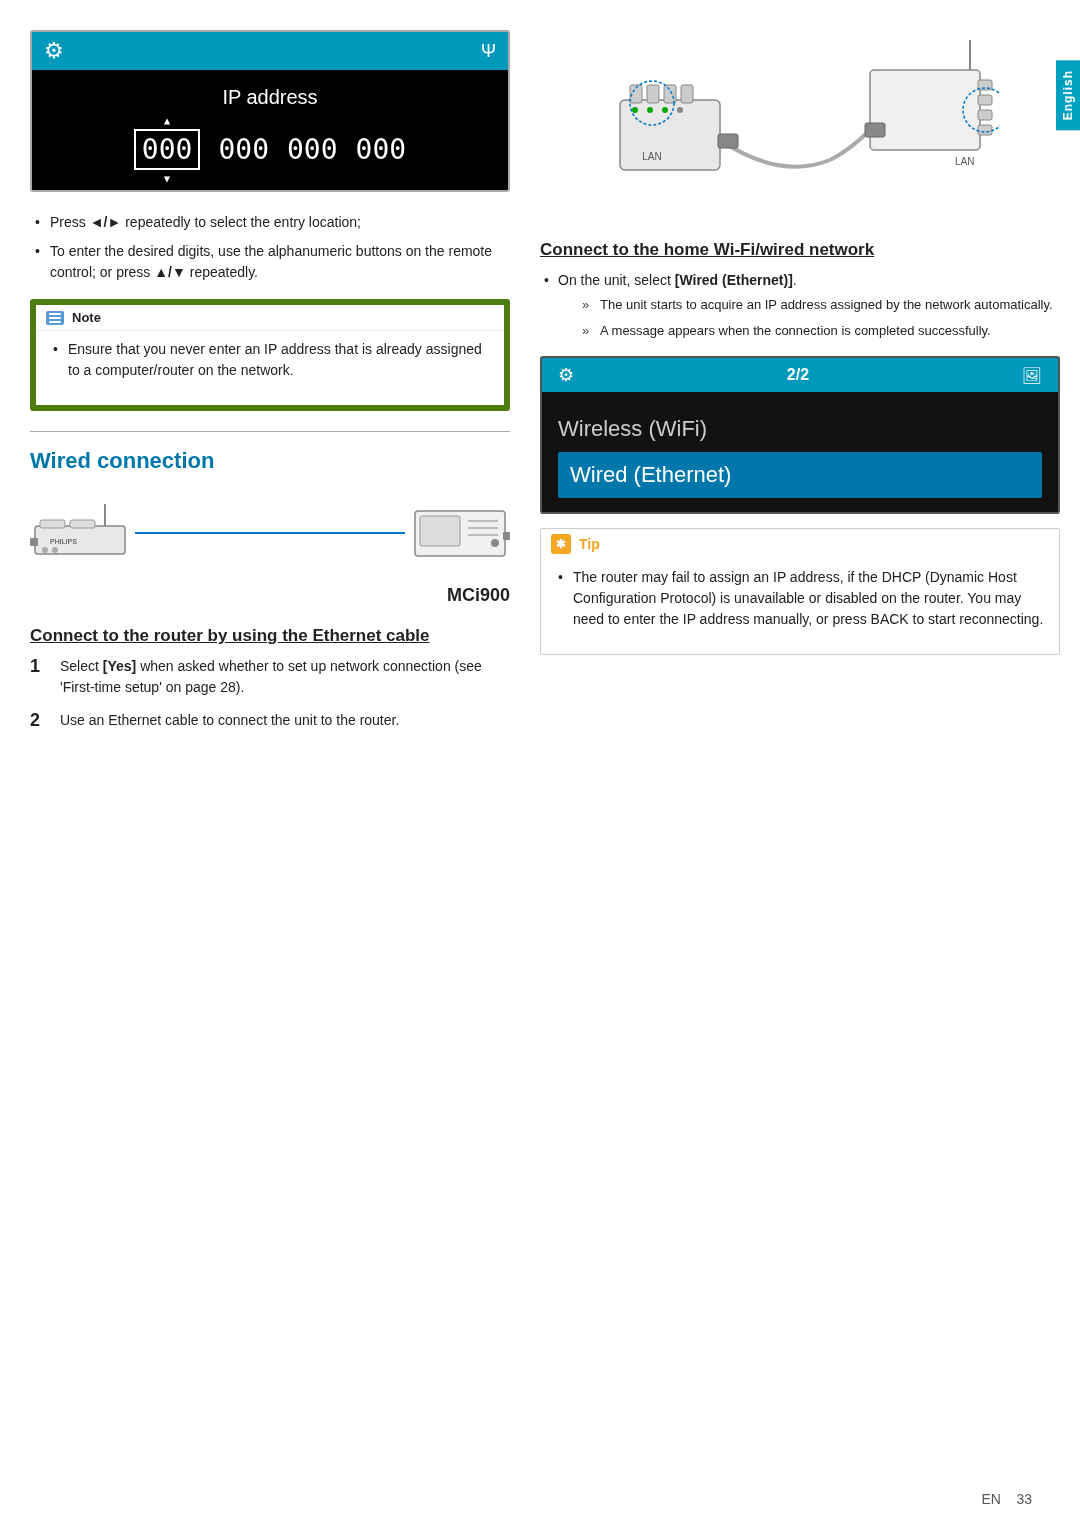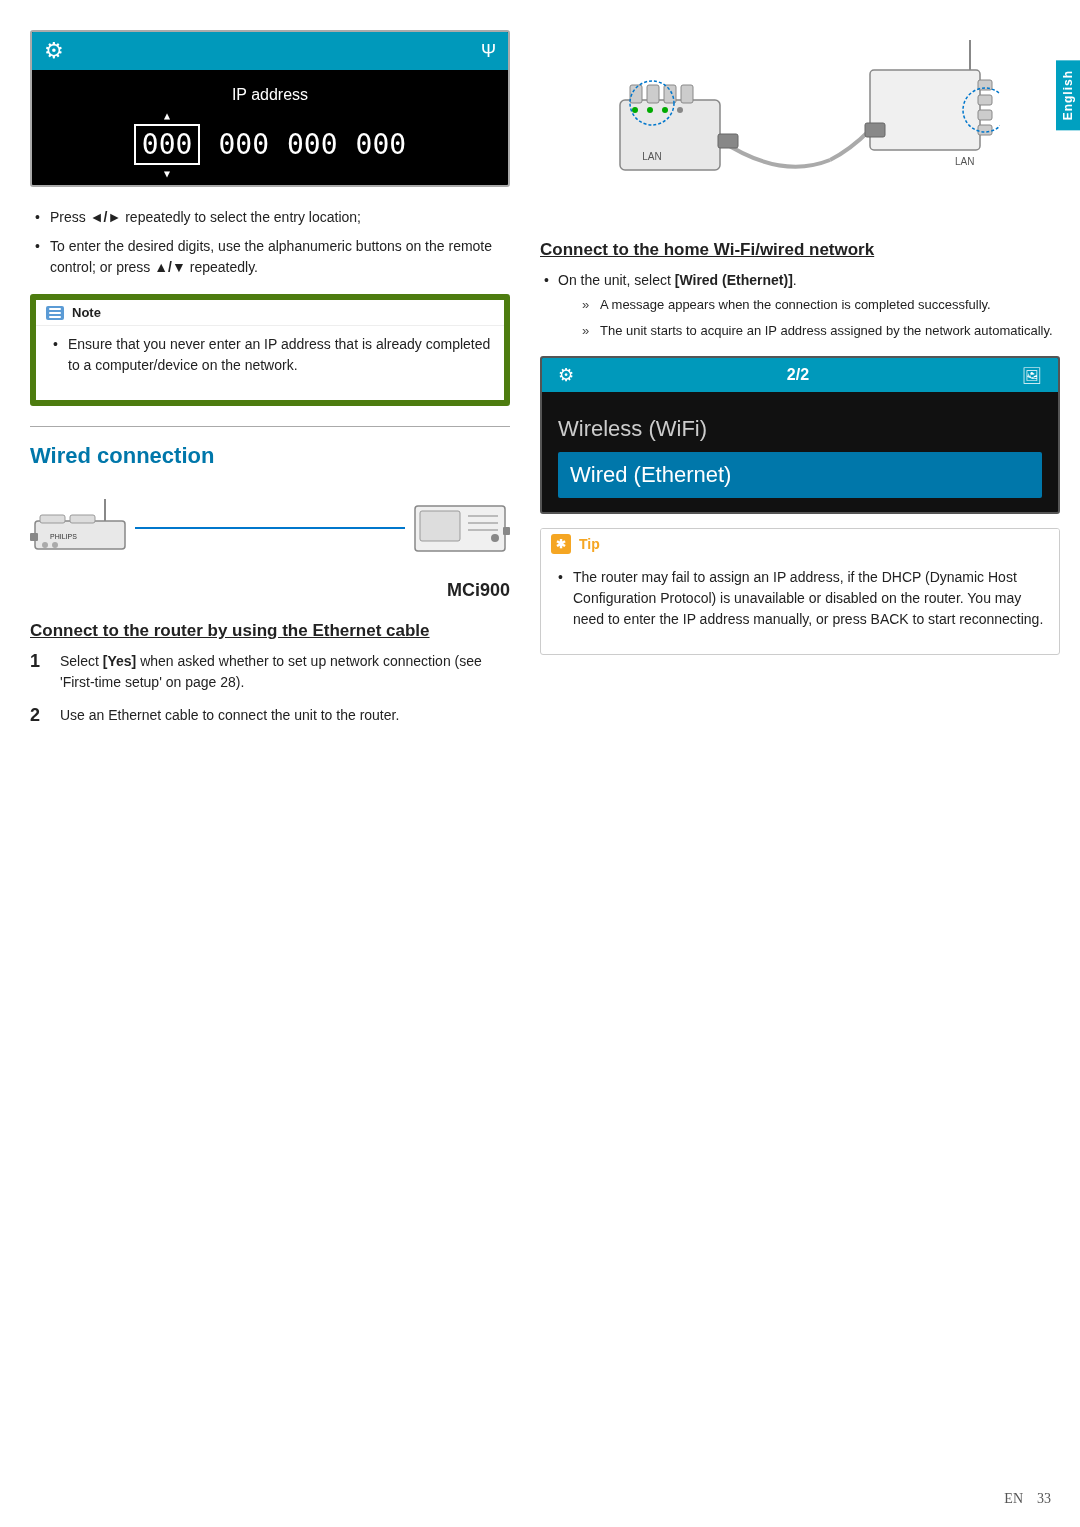--- a/index.html
+++ b/index.html
@@ -67,21 +67,21 @@
       padding: 6px 12px;
       font-size: 20px;
     }
 
     .ip-screen-body {
       padding: 16px 20px 20px;
       text-align: center;
     }
 
     .ip-screen-title {
-      font-size: 16px;
+      font-size: 20px;
       font-weight: normal;
       color: #fff;
       margin-bottom: 20px;
     }
 
     .ip-address-row {
       display: flex;
       align-items: center;
       justify-content: center;
       gap: 9px;
@@ -334,24 +334,23 @@
     .tip-body {
       padding: 8px 12px;
       font-size: 13px;
       line-height: 1.5;
     }
 
     
     .page-footer {
       position: absolute;
       bottom: 20px;
-      right: 29px;
+      right: 48px;
       font-size: 14px;
       color: #555;
-      font-family: Liberation Serif, serif;
     }
 
     
     .router-svg-wrap {
       width: 100%;
       display: flex;
       justify-content: center;
       margin-bottom: 10px;
     }
 
@@ -446,21 +445,21 @@
       <div class="note-header">
         <div class="note-icon">
           <div class="note-icon-line"></div>
           <div class="note-icon-line"></div>
           <div class="note-icon-line"></div>
         </div>
         <span class="note-title">Note</span>
       </div>
       <div class="note-body">
         <ul class="bullet-list">
-          <li>Ensure that you never enter an IP address that is already completed to a computer/device on the network.</li>
+          <li>Ensure that you never enter an IP address that is already assigned to a computer/router on the network.</li>
         </ul>
       </div>
     </div>
 
     <hr class="divider">
 
     <h2 class="section-heading">Wired connection</h2>
 
     <div class="device-illustration">
 
@@ -563,22 +562,22 @@
       </svg>
     </div>
 
     <div class="connect-section">
       <p class="connect-heading">Connect to the home Wi-Fi/wired network</p>
 
       <ul class="right-bullet-list">
         <li>
           On the unit, select <span class="bracket-text">[Wired (Ethernet)]</span>.
           <ul class="sub-bullet">
+            <li>The unit starts to acquire an IP address assigned by the network automatically.</li>
             <li>A message appears when the connection is completed successfully.</li>
-            <li>The unit starts to acquire an IP address assigned by the network automatically.</li>
           </ul>
         </li>
       </ul>
     </div>
 
     <div class="wifi-screen">
       <div class="wifi-screen-header">
         <span style="font-size:18px;">⚙</span>
         <span style="font-size:16px; font-weight:bold;">2/2</span>
         <span style="font-size:16px;">🖼</span>

